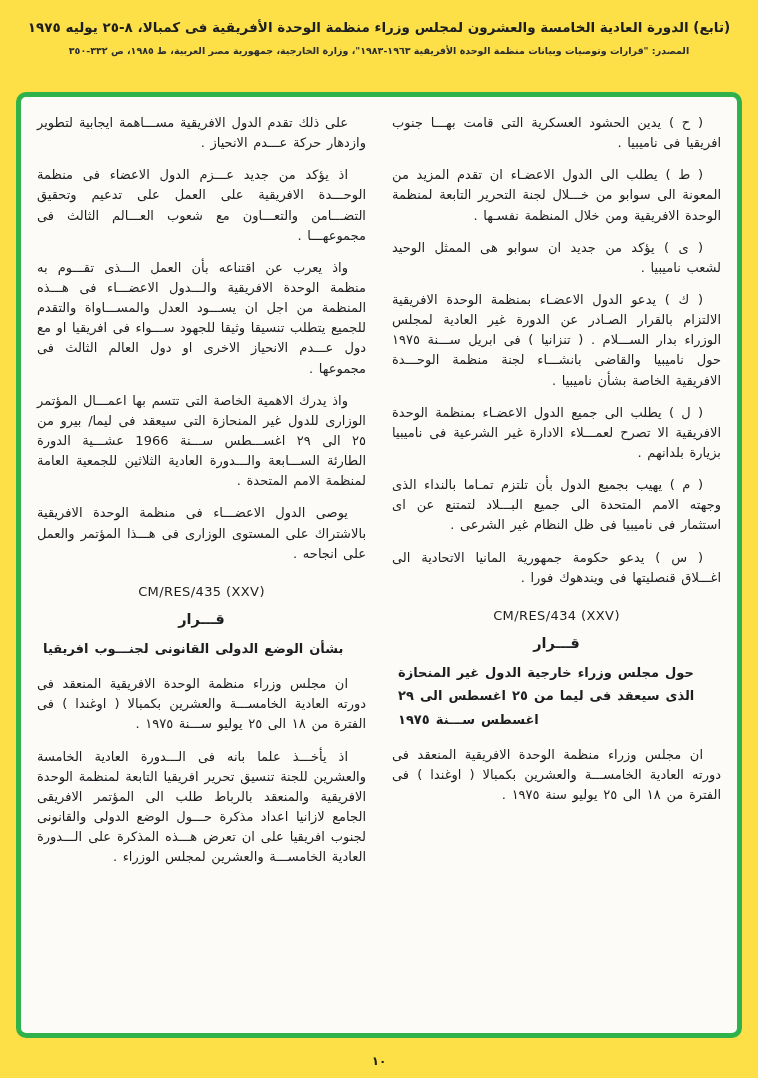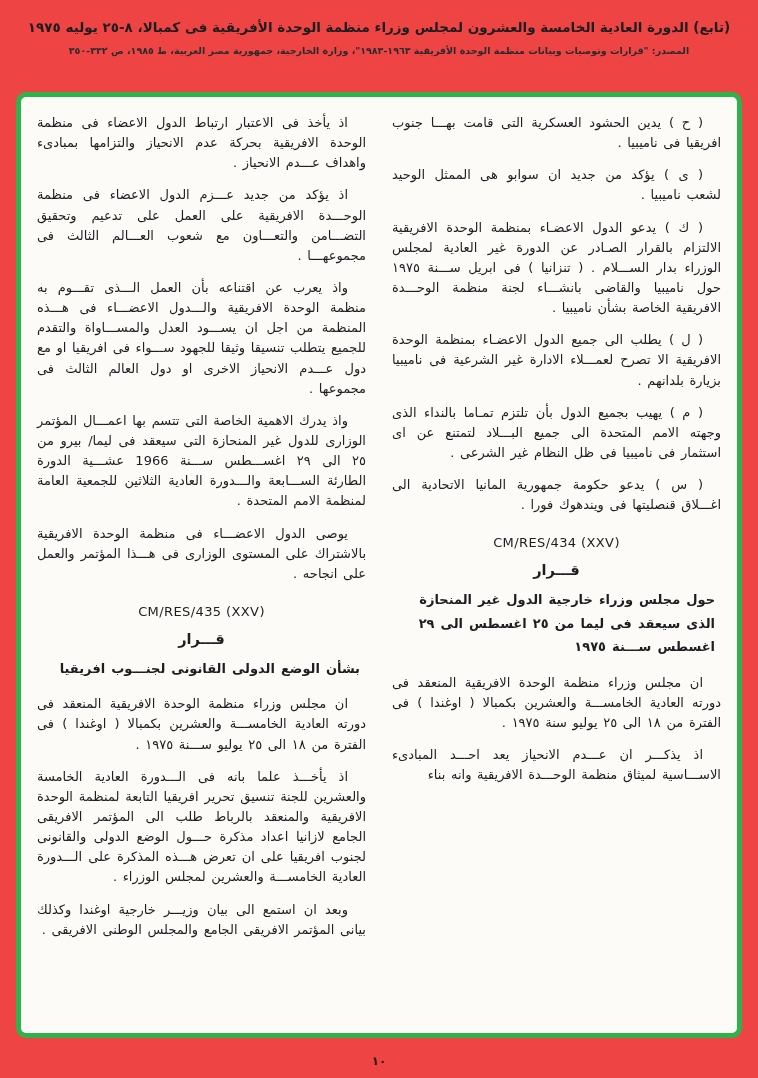--- a/index.html
+++ b/index.html
@@ -71,74 +71,73 @@
     letter-spacing: 0.4px;
     margin: 20px 0 12px 0;
   }
   .h {
     text-align: center;
     font-weight: bold;
     font-size: 14.5px;
     margin: 6px 0 10px 0;
   }
   .sub {
-    text-align: right;
+    text-align: left;
     font-weight: bold;
     font-size: 13px;
     line-height: 1.8;
     word-spacing: 1.5px;
     margin: 1px 6px 14px 6px;
   }
   
   .page-footer {
     position: absolute;
     left: 0; right: 0; bottom: 10px;
     text-align: center;
     font-size: 12px;
     font-weight: bold;
   }
 </style>
 </head>
 <body style="color: rgb(29, 30, 32);">
 
-<div class="page" style="background: #ef4444;">
+<div class="page" style="background: #fde047;">
 
   <header class="doc-header">
     <div class="h-title">(تابع) الدورة العادية الخامسة والعشرون لمجلس وزراء منظمة الوحدة الأفريقية فى كمبالا، ٨-٢٥ يوليه ١٩٧٥</div>
     <div class="h-source">المصدر: "قرارات وتوصيات وبيانات منظمة الوحدة الأفريقية ١٩٦٣-١٩٨٣"، وزارة الخارجية، جمهورية مصر العربية، ط ١٩٨٥، ص ٣٣٢-٣٥٠</div>
   </header>
 
   <div class="frame" style="border-color: rgb(47, 178, 76);">
 
     <section class="col">
       <p class="p">( ح ) يدين الحشود العسكرية التى قامت بهـــا جنوب افريقيا فى ناميبيا .</p>
+      <p class="p">( ط ) يطلب الى الدول الاعضـاء ان تقدم المزيد من المعونة الى سوابو من خـــلال لجنة التحرير التابعة لمنظمة الوحدة الافريقية ومن خلال المنظمة نفسـها .</p>
       <p class="p">( ى ) يؤكد من جديد ان سوابو هى الممثل الوحيد لشعب ناميبيا .</p>
       <p class="p">( ك ) يدعو الدول الاعضـاء بمنظمة الوحدة الافريقية الالتزام بالقرار الصـادر عن الدورة غير العادية لمجلس الوزراء بدار الســـلام . ( تنزانيا ) فى ابريل ســـنة ١٩٧٥ حول ناميبيا والقاضى بانشـــاء لجنة منظمة الوحـــدة الافريقية الخاصة بشأن ناميبيا .</p>
       <p class="p">( ل ) يطلب الى جميع الدول الاعضـاء بمنظمة الوحدة الافريقية الا تصرح لعمـــلاء الادارة غير الشرعية فى ناميبيا بزيارة بلدانهم .</p>
       <p class="p">( م ) يهيب بجميع الدول بأن تلتزم تمـاما بالنداء الذى وجهته الامم المتحدة الى جميع البـــلاد لتمتنع عن اى استثمار فى ناميبيا فى ظل النظام غير الشرعى .</p>
       <p class="p">( س ) يدعو حكومة جمهورية المانيا الاتحادية الى اغـــلاق قنصليتها فى ويندهوك فورا .</p>
       <p class="code">CM/RES/434  (XXV)</p>
       <p class="h">قـــرار</p>
       <p class="sub">حول مجلس وزراء خارجية الدول غير المنحازة الذى سيعقد فى ليما من ٢٥ اغسطس الى ٢٩ اغسطس ســـنة ١٩٧٥</p>
       <p class="p">ان مجلس وزراء منظمة الوحدة الافريقية المنعقد فى دورته العادية الخامســـة والعشرين بكمبالا ( اوغندا ) فى الفترة من ١٨ الى ٢٥ يوليو سنة ١٩٧٥ .</p>
-      <p class="p">اذ يذكـــر ان عـــدم الانحياز يعد احـــد المبادىء الاســـاسية لميثاق منظمة الوحـــدة الافريقية وانه بناء</p>
     </section>
 
     <section class="col">
-      <p class="p">اذ يأخذ فى الاعتبار ارتباط الدول الاعضاء فى منظمة الوحدة الافريقية بحركة عدم الانحياز والتزامها بمبادىء واهداف عـــدم الانحياز .</p>
+      <p class="p">على ذلك تقدم الدول الافريقية مســـاهمة ايجابية لتطوير وازدهار حركة عـــدم الانحياز .</p>
       <p class="p">اذ يؤكد من جديد عـــزم الدول الاعضاء فى منظمة الوحـــدة الافريقية على العمل على تدعيم وتحقيق التضـــامن والتعـــاون مع شعوب العـــالم الثالث فى مجموعهـــا .</p>
       <p class="p">واذ يعرب عن اقتناعه بأن العمل الـــذى تقـــوم به منظمة الوحدة الافريقية والـــدول الاعضـــاء فى هـــذه المنظمة من اجل ان يســـود العدل والمســـاواة والتقدم للجميع يتطلب تنسيقا وثيقا للجهود ســـواء فى افريقيا او مع دول عـــدم الانحياز الاخرى او دول العالم الثالث فى مجموعها .</p>
       <p class="p">واذ يدرك الاهمية الخاصة التى تتسم بها اعمـــال المؤتمر الوزارى للدول غير المنحازة التى سيعقد فى ليما/ بيرو من ٢٥ الى ٢٩ اغســـطس ســـنة 1966 عشـــية الدورة الطارئة الســـابعة والـــدورة العادية الثلاثين للجمعية العامة لمنظمة الامم المتحدة .</p>
       <p class="p">يوصى الدول الاعضـــاء فى منظمة الوحدة الافريقية بالاشتراك على المستوى الوزارى فى هـــذا المؤتمر والعمل على انجاحه .</p>
       <p class="code">CM/RES/435  (XXV)</p>
       <p class="h">قـــرار</p>
       <p class="sub">بشأن الوضع الدولى القانونى لجنـــوب افريقيا</p>
       <p class="p">ان مجلس وزراء منظمة الوحدة الافريقية المنعقد فى دورته العادية الخامســـة والعشرين بكمبالا ( اوغندا ) فى الفترة من ١٨ الى ٢٥ يوليو ســـنة ١٩٧٥ .</p>
       <p class="p">اذ يأخـــذ علما بانه فى الـــدورة العادية الخامسة والعشرين للجنة تنسيق تحرير افريقيا التابعة لمنظمة الوحدة الافريقية والمنعقد بالرباط طلب الى المؤتمر الافريقى الجامع لازانيا اعداد مذكرة حـــول الوضع الدولى والقانونى لجنوب افريقيا على ان تعرض هـــذه المذكرة على الـــدورة العادية الخامســـة والعشرين لمجلس الوزراء .</p>
-      <p class="p">وبعد ان استمع الى بيان وزيـــر خارجية اوغندا وكذلك بيانى المؤتمر الافريقى الجامع والمجلس الوطنى الافريقى .</p>
     </section>
 
   </div>
 
   <footer class="page-footer">
     <span>١٠</span>
   </footer>
 
 </div>
 

